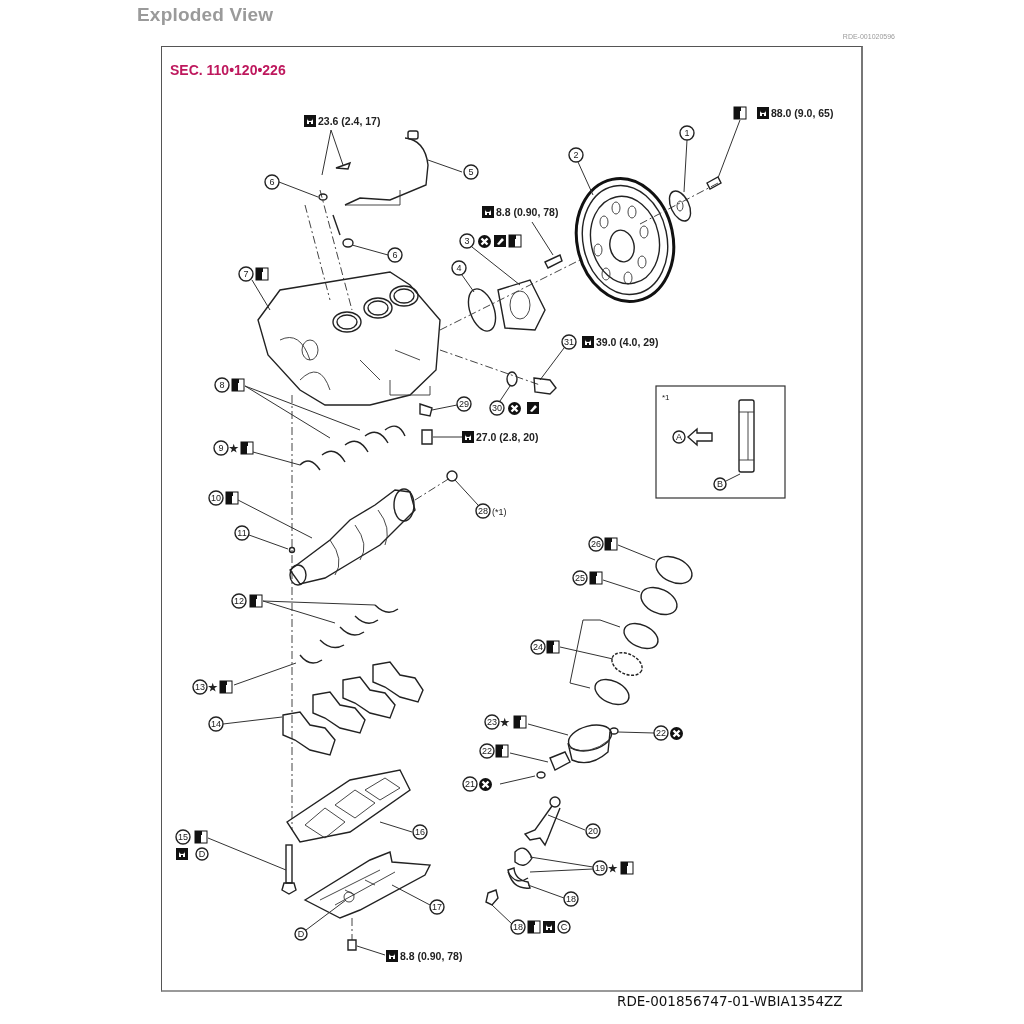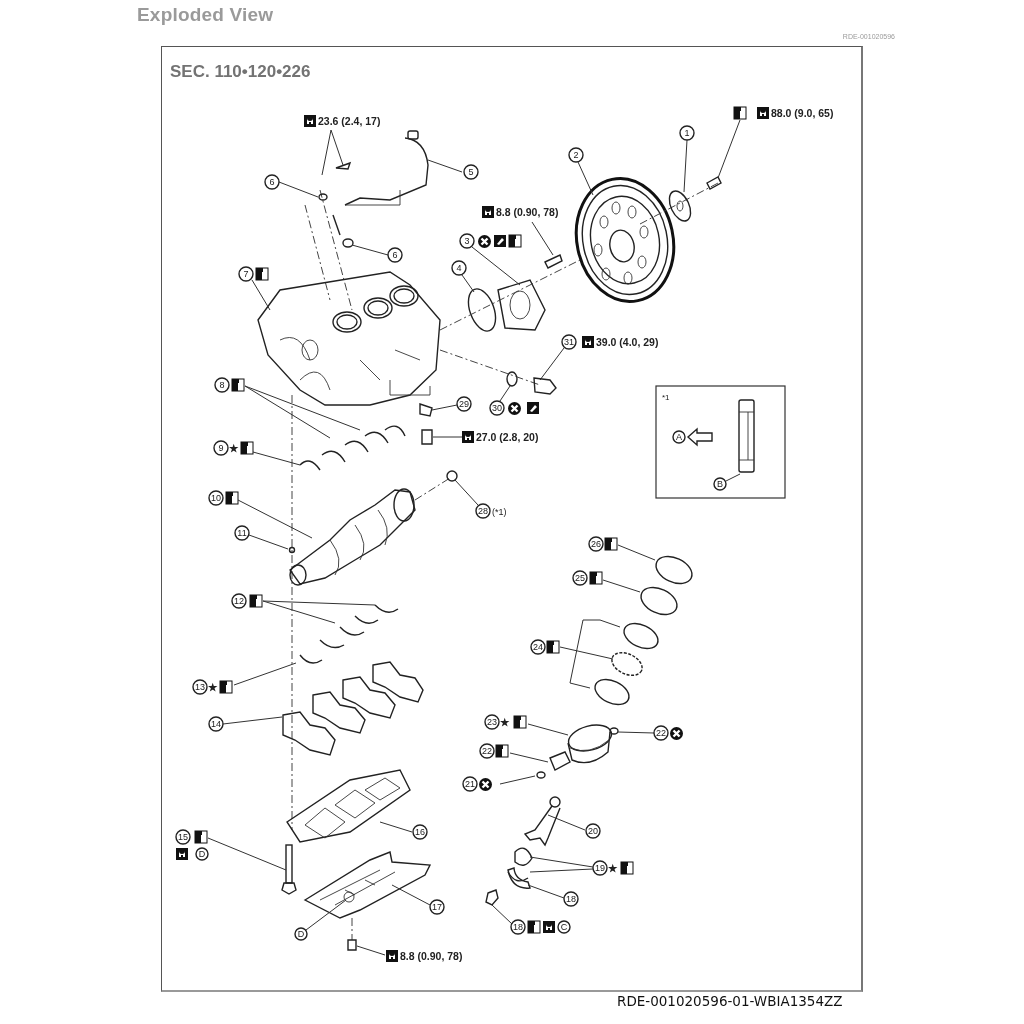--- a/index.html
+++ b/index.html
@@ -1,37 +1,37 @@
 <!DOCTYPE html>
 <html><head>
 <meta charset="utf-8">
 <style>
   html, body { margin: 0; padding: 0; background: #ffffff; }
   body { width: 1024px; height: 1024px; position: relative; overflow: hidden; font-family: "Liberation Sans", sans-serif; color: #111; }
   .page-title { position: absolute; left: 137px; top: 4px; font-size: 19px; font-weight: bold; color: #9a9a9a; letter-spacing: 0.2px; }
   .doc-id { position: absolute; right: 129px; top: 33px; font-size: 7px; color: #9a9a9a; }
   .frame { position: absolute; left: 161px; top: 46px; width: 702px; height: 946px; border: 1px solid #555; border-right: 2px solid #777; border-bottom: 2px solid #999; box-sizing: border-box; }
-  .sec { position: absolute; left: 170px; top: 62px; font-size: 17px; font-weight: bold; color: #737373; }
+  .sec { position: absolute; left: 170px; top: 62px; font-size: 14px; font-weight: bold; color: #be185d; }
   .footer-id { position: absolute; left: 617px; top: 993px; font-family: "DejaVu Sans", sans-serif; font-size: 13.5px; color: #111; }
   svg.diagram { position: absolute; left: 0; top: 0; }
   .callout-text { font-family: "Liberation Sans", sans-serif; font-size: 10.5px; font-weight: bold; fill: #222; }
   .num { font-family: "Liberation Sans", sans-serif; font-size: 9px; fill: #222; text-anchor: middle; dominant-baseline: central; }
   .part { fill: none; stroke: #222; stroke-width: 1.4; }
   .thin { fill: none; stroke: #333; stroke-width: 0.9; }
   .leader { fill: none; stroke: #333; stroke-width: 1; }
   .dash { fill: none; stroke: #444; stroke-width: 1; stroke-dasharray: 8 3 2 3; }
 </style>
 </head>
 <body>
 
 <div class="page-title">Exploded View</div>
 <div class="doc-id">RDE-001020596</div>
 <div class="frame"></div>
 <div class="sec">SEC. 110•120•226</div>
-<div class="footer-id">RDE-001020596-01-WBIA1354ZZ</div>
+<div class="footer-id">RDE-001856747-01-WBIA1354ZZ</div>
 
 <svg class="diagram" width="1024" height="1024" viewBox="0 0 1024 1024">
   <defs>
 
     <g id="torque">
       <rect x="0" y="0" width="12" height="12" fill="#111"></rect>
       <path d="M3 3 a3 3 0 0 0 6 0 L9 9 L7 9 L7 7 L5 7 L5 9 L3 9 Z" fill="#fff"></path>
     </g>
 
     <g id="oil">

